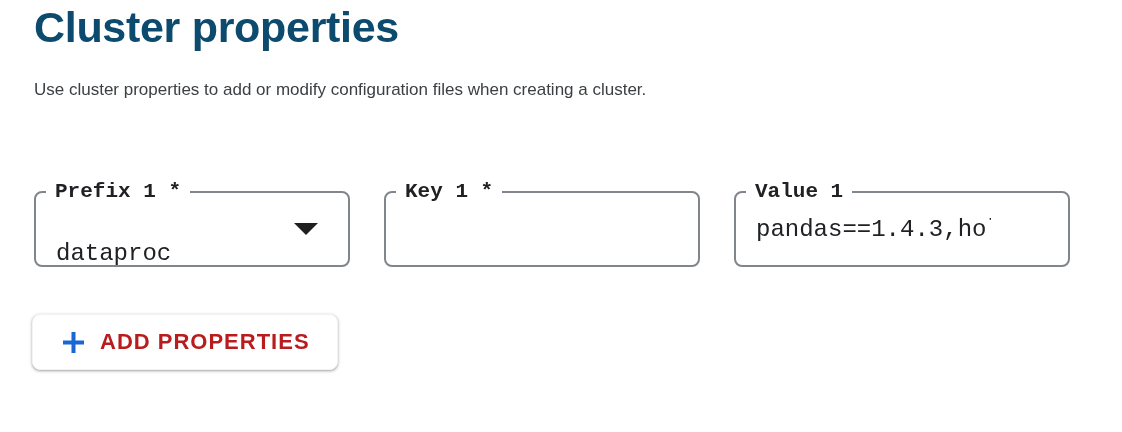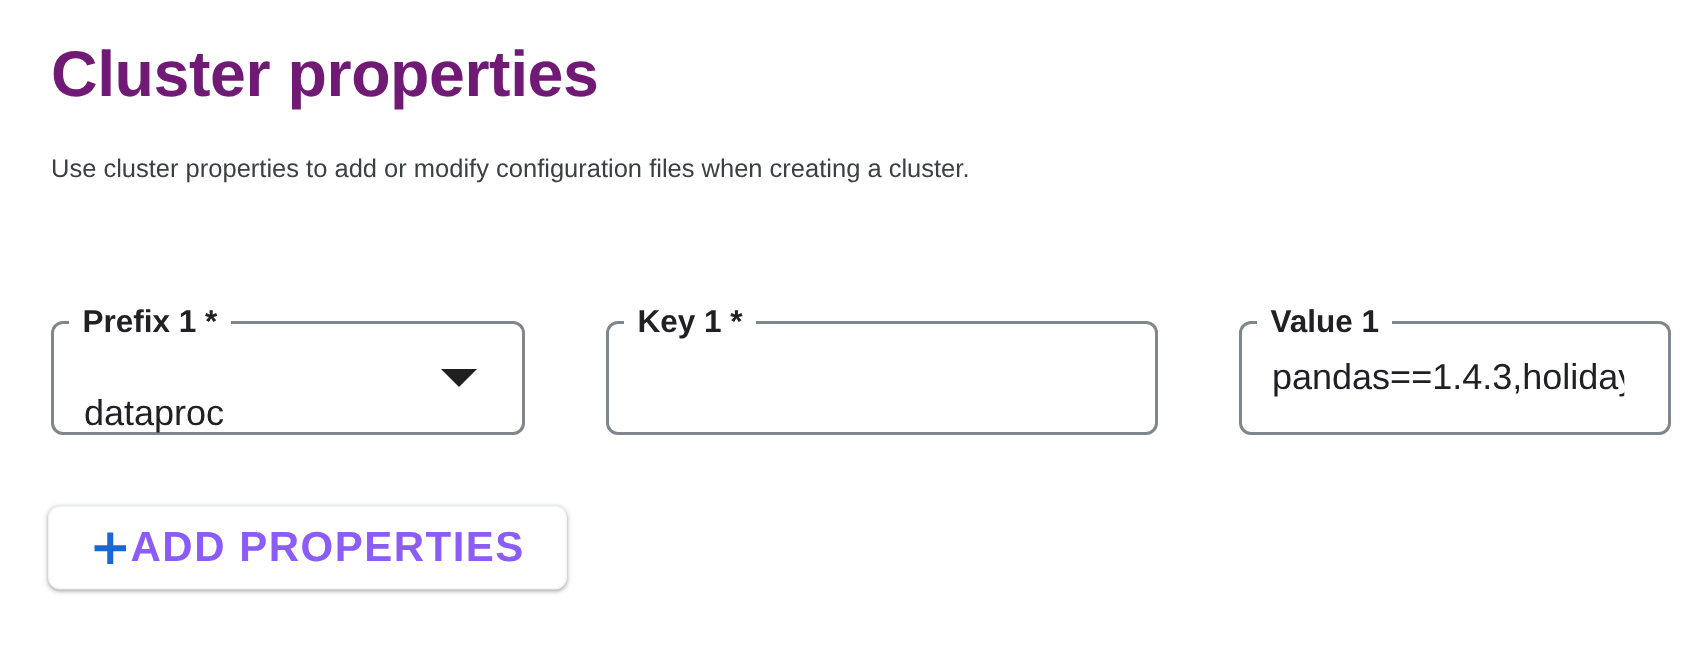--- a/index.html
+++ b/index.html
@@ -5,53 +5,54 @@
   * { box-sizing: border-box; margin: 0; padding: 0; }
   html, body {
     width: 1122px; height: 432px;
     background: #ffffff;
     font-family: "Liberation Sans", sans-serif;
     overflow: hidden;
   }
   .page { position: relative; width: 1122px; height: 432px; }
 
   .section-title {
-    margin: 29px 0 0 34px;
+    margin: 6px 0 0 34px;
     font-size: 43px;
     line-height: 43px;
     font-weight: 700;
-    color: #701a75;
+    color: #0c4a6e;
     letter-spacing: -0.3px;
   }
   .section-desc {
     margin: 28px 0 0 34px;
     font-size: 17px;
     line-height: 25px;
     font-weight: 400;
     color: #3c4043;
   }
 
   .fields-row {
     margin: 89px 0 0 34px;
     display: flex;
-    gap: 54px;
+    gap: 34px;
+    font-family: Liberation Mono, monospace;
   }
   .field {
     position: relative;
     height: 76px;
     border: 2px solid #80868b;
     border-radius: 8px;
     background: #ffffff;
     display: flex;
     align-items: center;
     padding: 0 24px 0 20px;
   }
   .field.w-select { width: 316px; padding-right: 30px; }
-  .field.w-key    { width: 368px; }
-  .field.w-value  { width: 288px; }
+  .field.w-key    { width: 316px; }
+  .field.w-value  { width: 336px; }
 
   .field-label {
     position: absolute;
     top: -14px;
     left: 10px;
     background: #ffffff;
     padding: 0 9px;
     font-size: 21px;
     line-height: 25px;
     font-weight: 700;
@@ -82,29 +83,30 @@
     width: 0; height: 0;
     border-left: 12px solid transparent;
     border-right: 12px solid transparent;
     border-top: 12px solid #1f1f1f;
   }
 
   .add-btn {
     margin: 47px 0 0 32px;
     display: inline-flex;
     align-items: center;
+    gap: 13px;
     height: 56px;
     padding: 0 27px;
     background: #ffffff;
     border: 1px solid #f1f3f4;
     border-radius: 8px;
     box-shadow: 0 1px 2px rgba(60,64,67,0.30), 0 1px 3px 1px rgba(60,64,67,0.15);
-    color: #8b5cf6;
+    color: #b91c1c;
     font-family: inherit;
-    font-size: 28px;
+    font-size: 22px;
     font-weight: 700;
     letter-spacing: 1px;
     cursor: pointer;
   }
   .plus-icon { display: block; }
 </style>
 </head>
 <body>
 
 <div class="page">

